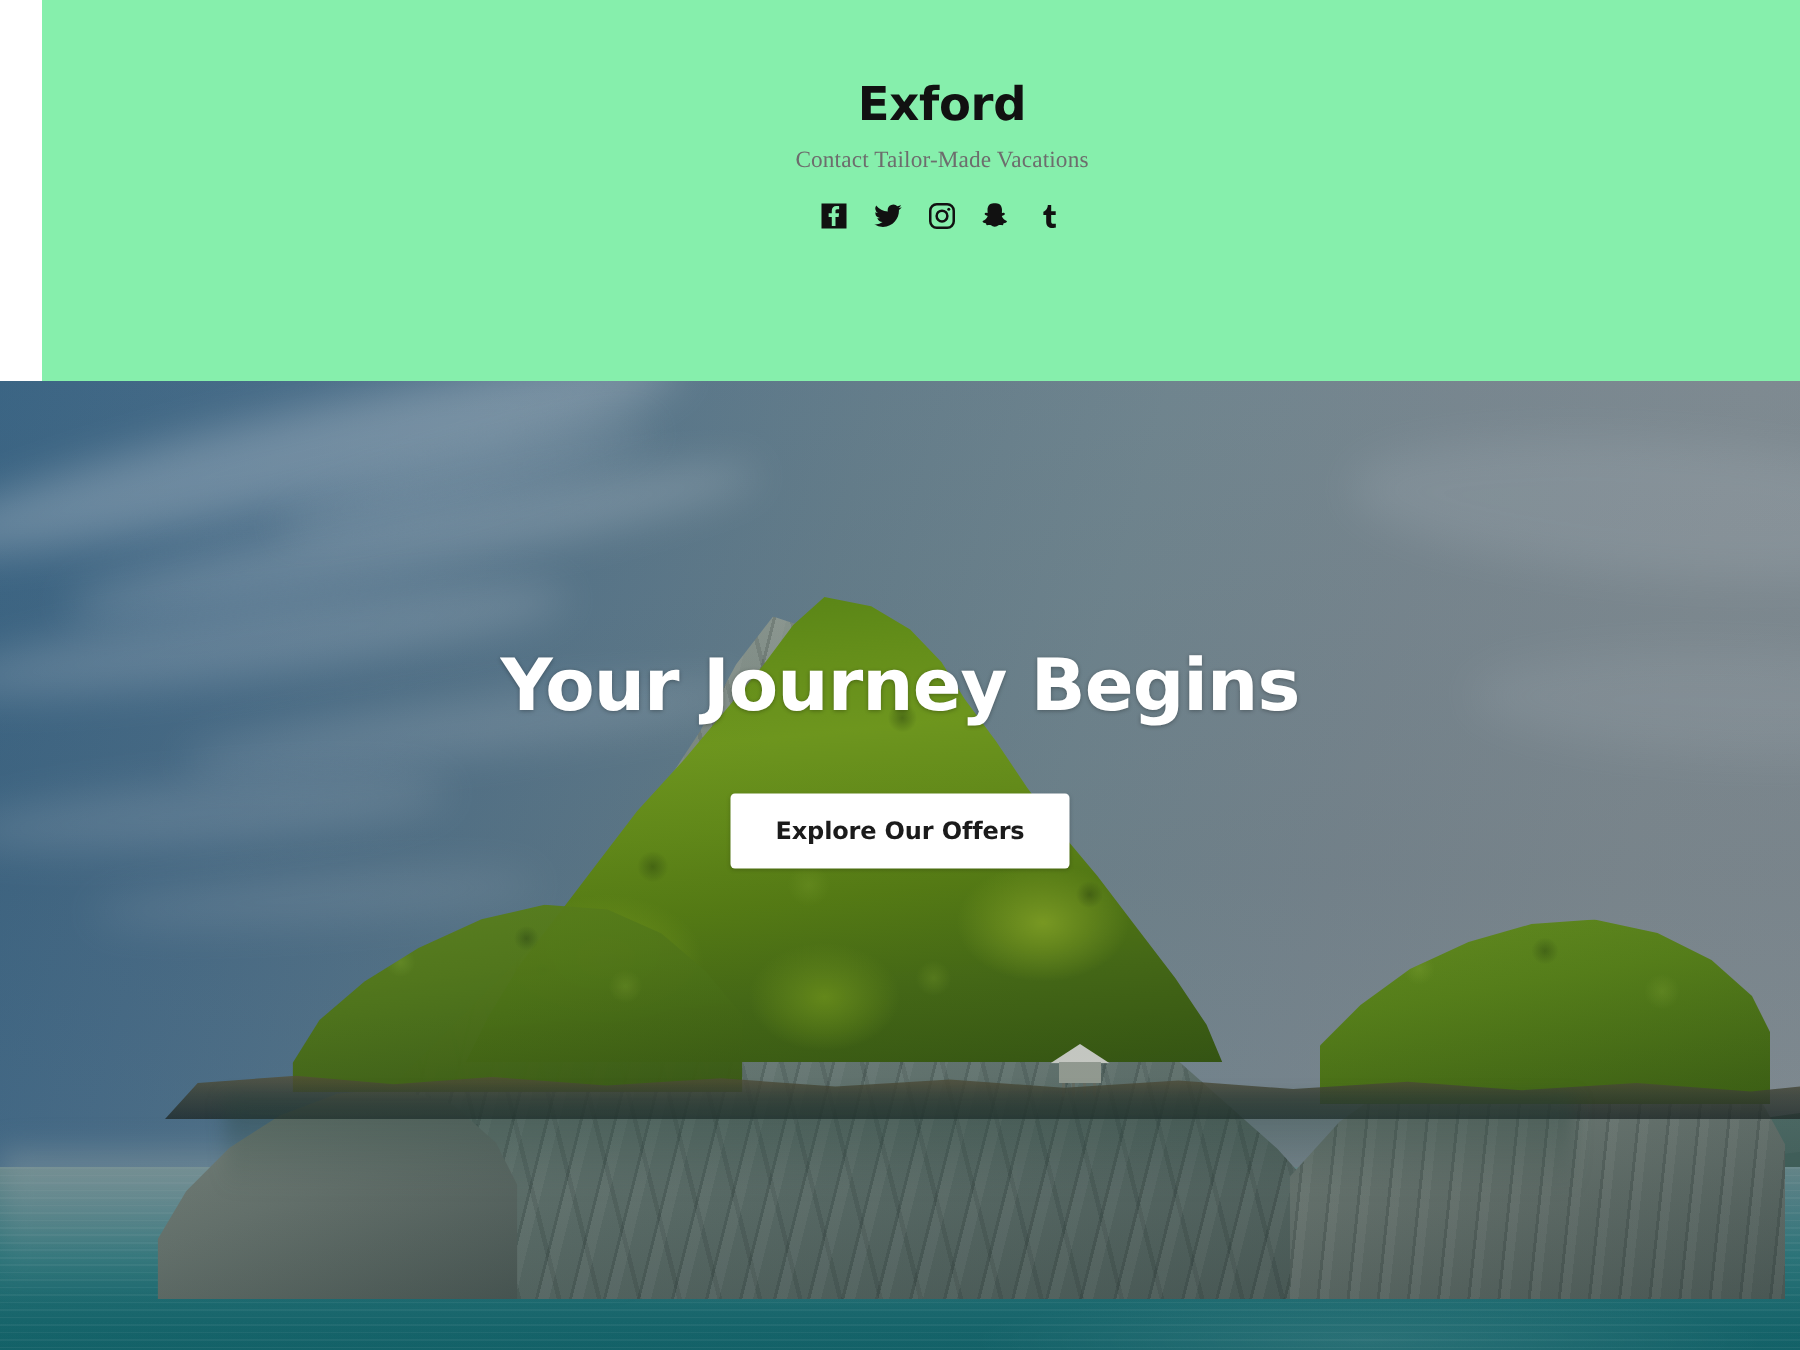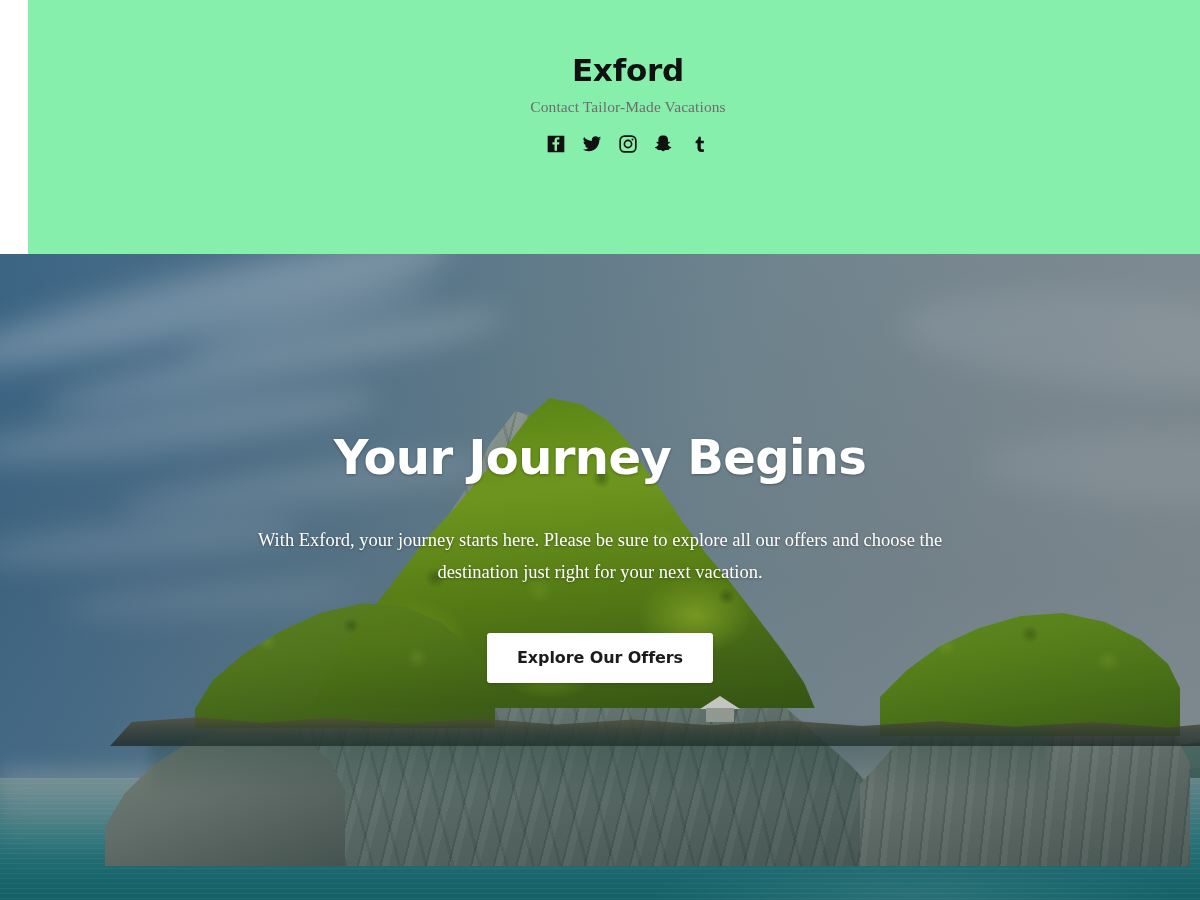--- a/index.html
+++ b/index.html
@@ -511,21 +511,20 @@
         </div>
         <div class="shoreline"></div>
         <div class="reflection"></div>
       </div>
 
       <div class="hero-tint"></div>
     </div>
 
     <div class="hero-content">
       <h2 class="hero-title">Your Journey Begins</h2>
-      <p class="hero-text">With Exford, your journey starts here. Please be sure to explore all our offers and choose the destination just right for your next vacation.</p>
       <button class="hero-cta">Explore Our Offers</button>
     </div>
 
   </section>
 
   <div class="below-fold"></div>
 
 </div>
 
 </body></html>

